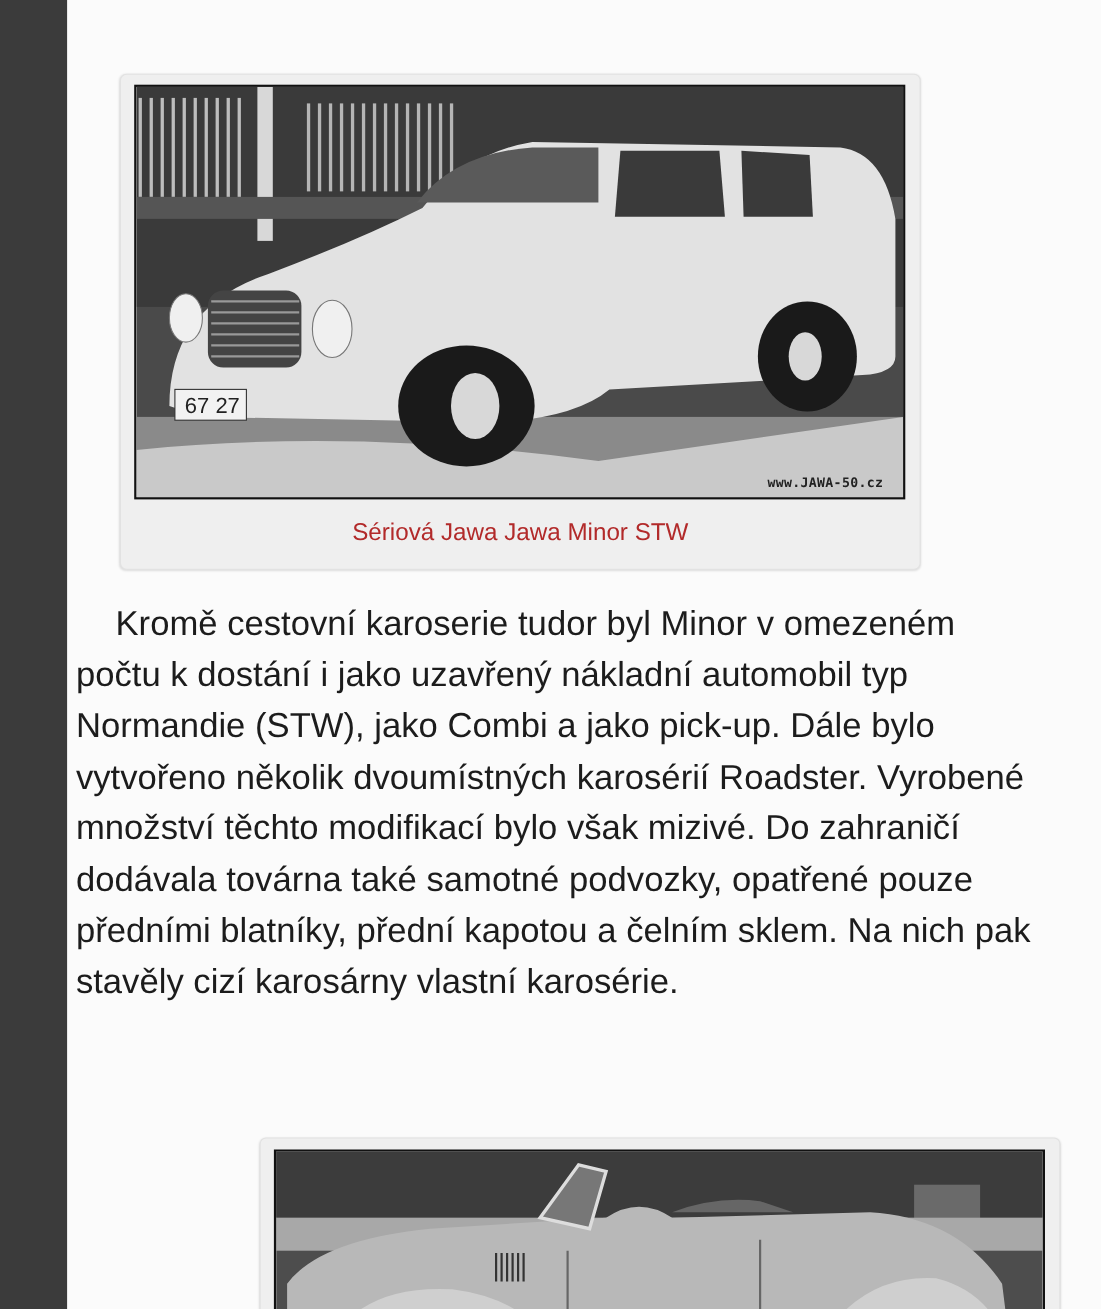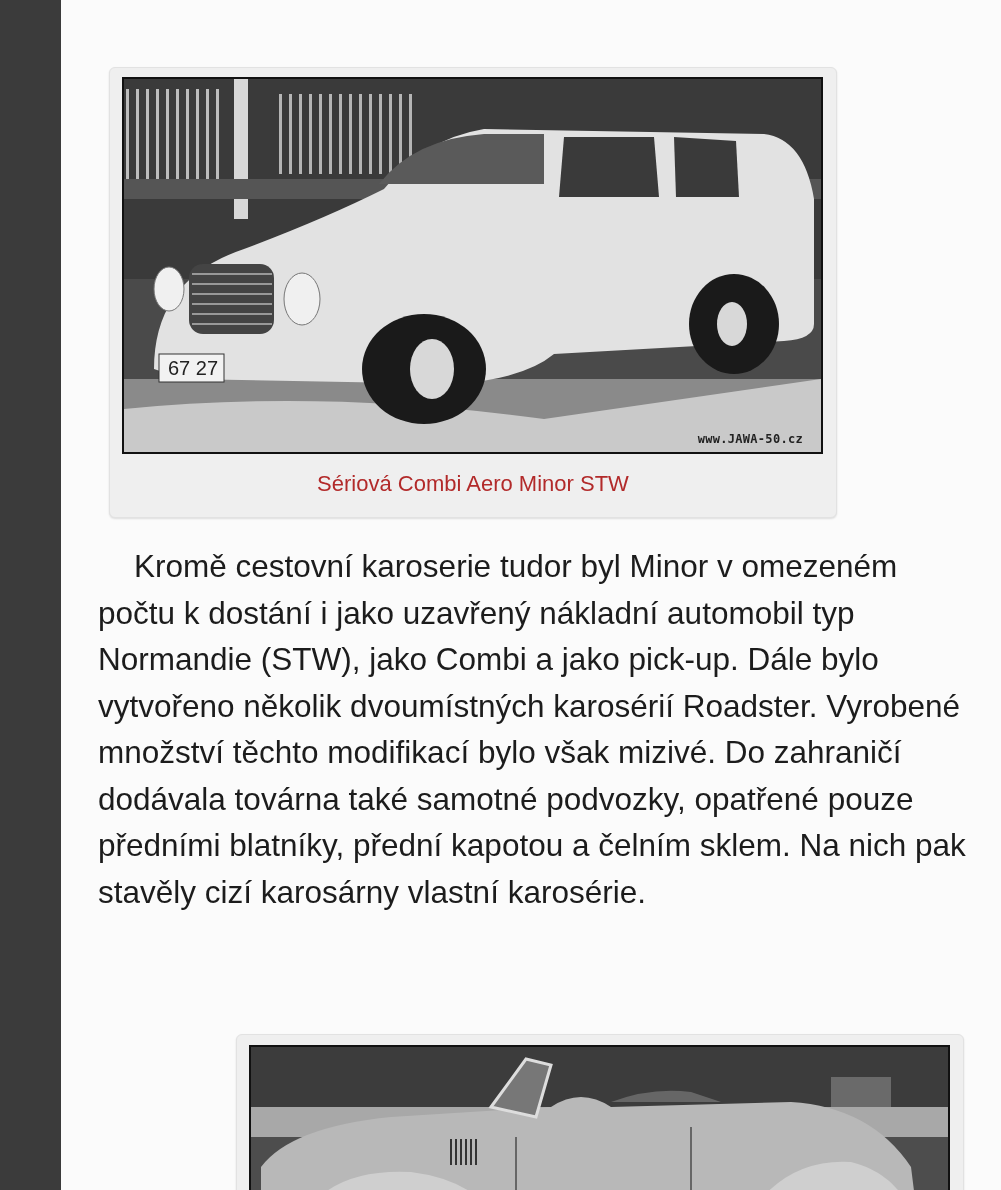--- a/index.html
+++ b/index.html
@@ -34,21 +34,21 @@
   .watermark {
     position: absolute; right: 18px; bottom: 6px;
     font-family: "DejaVu Sans Mono", monospace; font-weight: bold;
     font-size: 12px; color: #222; letter-spacing: 0.3px; padding-left: 43px;
   }
   .caption {
     position: absolute; left: 0; right: 0; top: 403px;
     text-align: center; color: #b22a2a; font-size: 22px;
   }
   .body-text {
-    position: absolute; left: 37px; top: 543px; width: 880px;
+    position: absolute; left: 8px; top: 543px; width: 880px;
     font-size: 31.5px; line-height: 46.5px; color: #1c1c1c;
     margin: 0; text-indent: 36px;
   }
 </style>
 </head>
 <body>
 
 <div class="page">
 
   <div class="figure fig1">
@@ -114,21 +114,21 @@
         <ellipse cx="300" cy="290" rx="62" ry="55" fill="#1a1a1a"></ellipse>
         <ellipse cx="308" cy="290" rx="22" ry="30" fill="#d8d8d8"></ellipse>
         <ellipse cx="610" cy="245" rx="45" ry="50" fill="#1a1a1a"></ellipse>
         <ellipse cx="608" cy="245" rx="15" ry="22" fill="#d8d8d8"></ellipse>
 
         <rect x="35" y="275" width="65" height="28" fill="#f2f2f2" stroke="#333"></rect>
         <text x="44" y="296" font-family="Liberation Sans, sans-serif" font-size="20" fill="#222">67 27</text>
       </svg>
       <span class="watermark">www.JAWA-50.cz</span>
     </div>
-    <div class="caption">Sériová Combi Aero Minor STW</div>
+    <div class="caption">Sériová Jawa Jawa Minor STW</div>
   </div>
 
   <p class="body-text">Kromě cestovní karoserie tudor byl Minor v omezeném počtu k dostání i jako uzavřený nákladní automobil typ Normandie (STW), jako Combi a jako pick-up. Dále bylo vytvořeno několik dvoumístných karosérií Roadster. Vyrobené množství těchto modifikací bylo však mizivé. Do zahraničí dodávala továrna také samotné podvozky, opatřené pouze předními blatníky, přední kapotou a čelním sklem. Na nich pak stavěly cizí karosárny vlastní karosérie.</p>
 
   <div class="figure fig2">
     <div class="photo">
       <svg width="697" height="200" viewBox="0 0 697 200" xmlns="http://www.w3.org/2000/svg">
         <rect width="697" height="200" fill="#4d4d4d"></rect>
         <rect x="0" y="0" width="697" height="60" fill="#3c3c3c"></rect>
         <rect x="580" y="30" width="60" height="40" fill="#6a6a6a"></rect>

